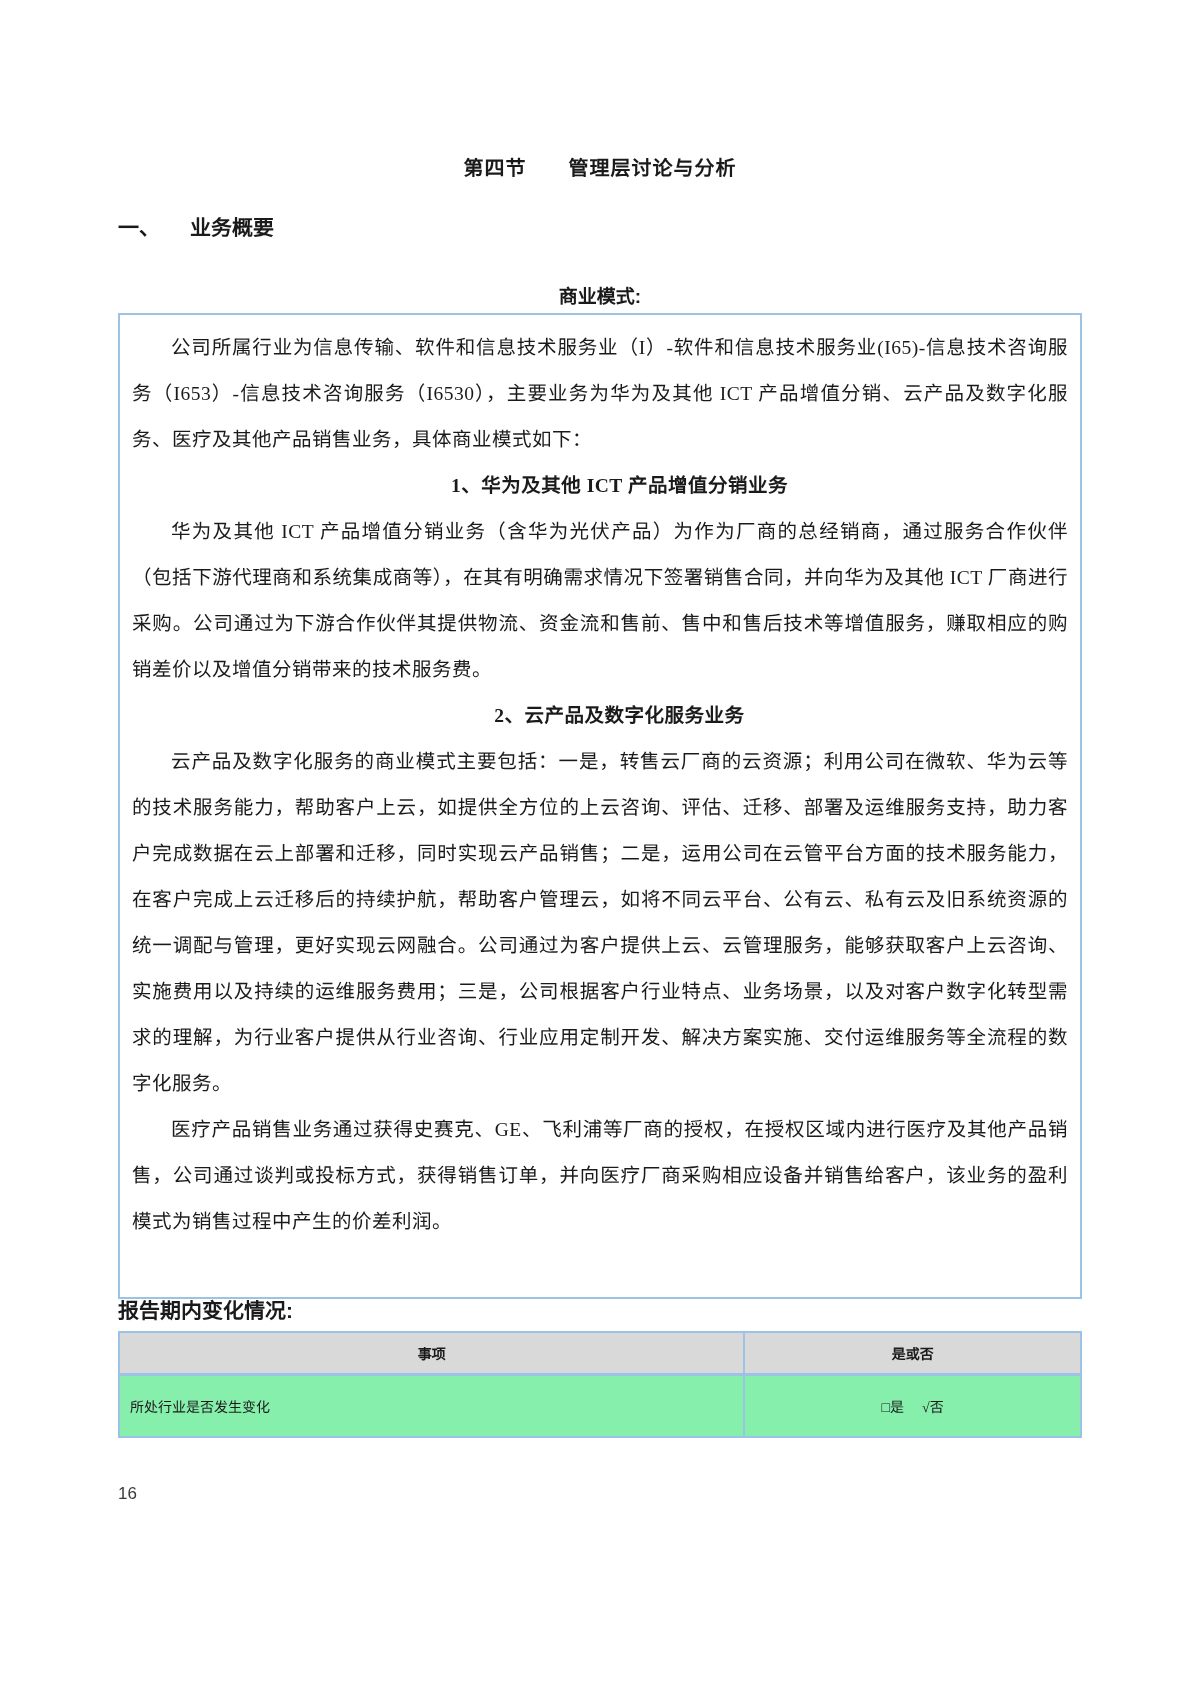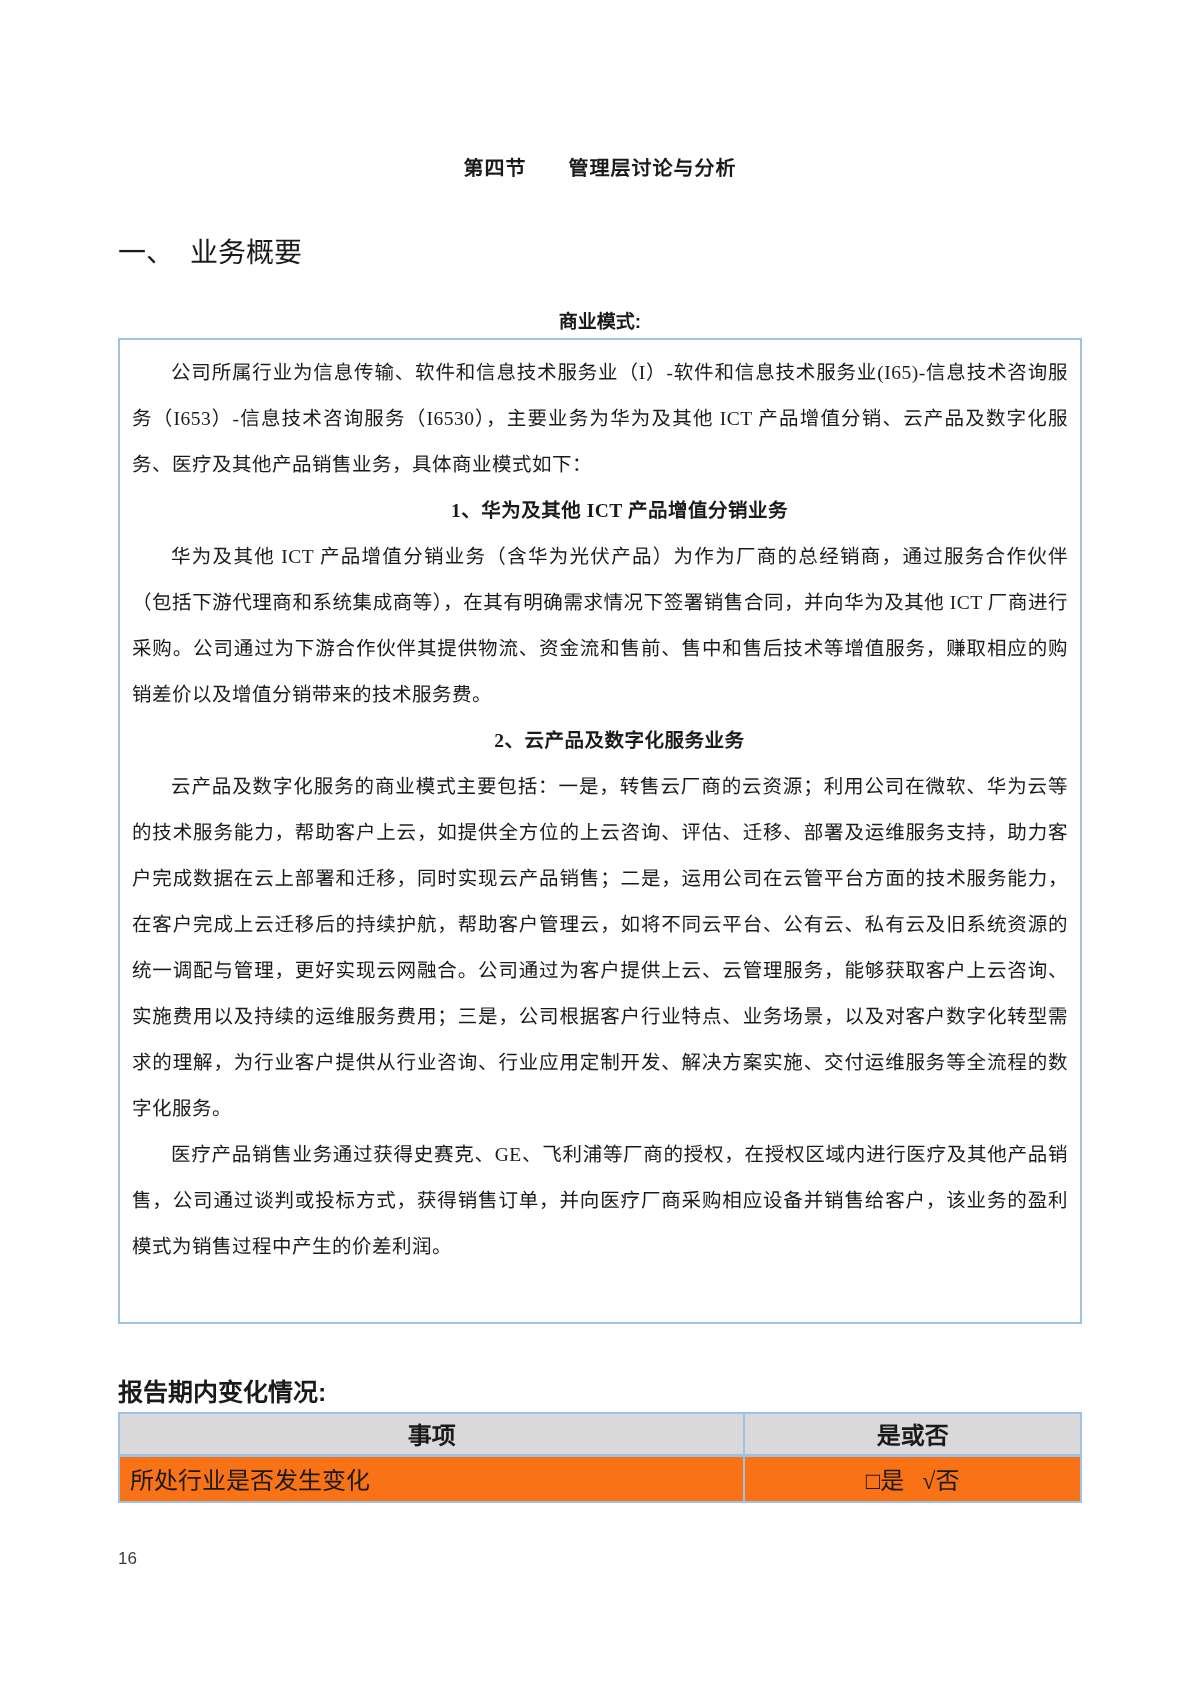--- a/index.html
+++ b/index.html
@@ -27,24 +27,24 @@
     font-family: "Liberation Sans", "DejaVu Sans", sans-serif;
     font-weight: bold;
     font-size: 20px;
     line-height: 36px;
     letter-spacing: 1px;
   }
   .doc-title .chapter { margin-right: 42px; }
 
   
   .section-heading {
-    margin-top: 54px;
+    margin-top: 29px;
     font-family: "Liberation Sans", "DejaVu Sans", sans-serif;
-    font-weight: normal;
-    font-size: 28px;
+    font-weight: bold;
+    font-size: 21px;
     line-height: 26px;
   }
   .section-heading .sec-num { display: inline-block; width: 72px; }
 
   
   .block-label {
     margin-top: 44px;
     font-family: "Liberation Sans", "DejaVu Sans", sans-serif;
     font-weight: bold;
     font-size: 19px;
@@ -67,50 +67,49 @@
     text-justify: inter-character;
     letter-spacing: 0.5px;
   }
   .model-box p.subheading {
     font-weight: bold;
     text-align: center;
   }
 
   
   .changes-label {
-    margin-top: 56px;
     font-family: "Liberation Sans", "DejaVu Sans", sans-serif;
     font-weight: bold;
-    font-size: 25px;
+    font-size: 21px;
     line-height: 24px;
   }
 
   
   table.changes-table {
     margin-top: 8px;
     width: 100%;
     border-collapse: collapse;
     table-layout: fixed;
   }
   .changes-table th, .changes-table td {
     border: 2px solid #9cc2e5;
-    font-size: 24px;
+    font-size: 14px;
   }
   .changes-table col.col-item { width: 65%; }
   .changes-table col.col-answer { width: 35%; }
   .changes-table thead th {
     background: #d9d9d9;
     font-weight: bold;
     text-align: center;
     height: 42px;
     border-bottom-width: 3px;
   }
   .changes-table tbody td {
-    background: #f97316;
-    height: 47px;
+    background: #86efac;
+    height: 63px;
   }
   .changes-table td.item-cell { text-align: left; padding-left: 10px; }
   .changes-table td.answer-cell { text-align: center; }
   .answer-cell .opt-no { margin-left: 18px; }
 
   
   .page-number {
     margin-top: 46px;
     text-align: left;
     font-family: "Liberation Sans", "DejaVu Sans", sans-serif;

